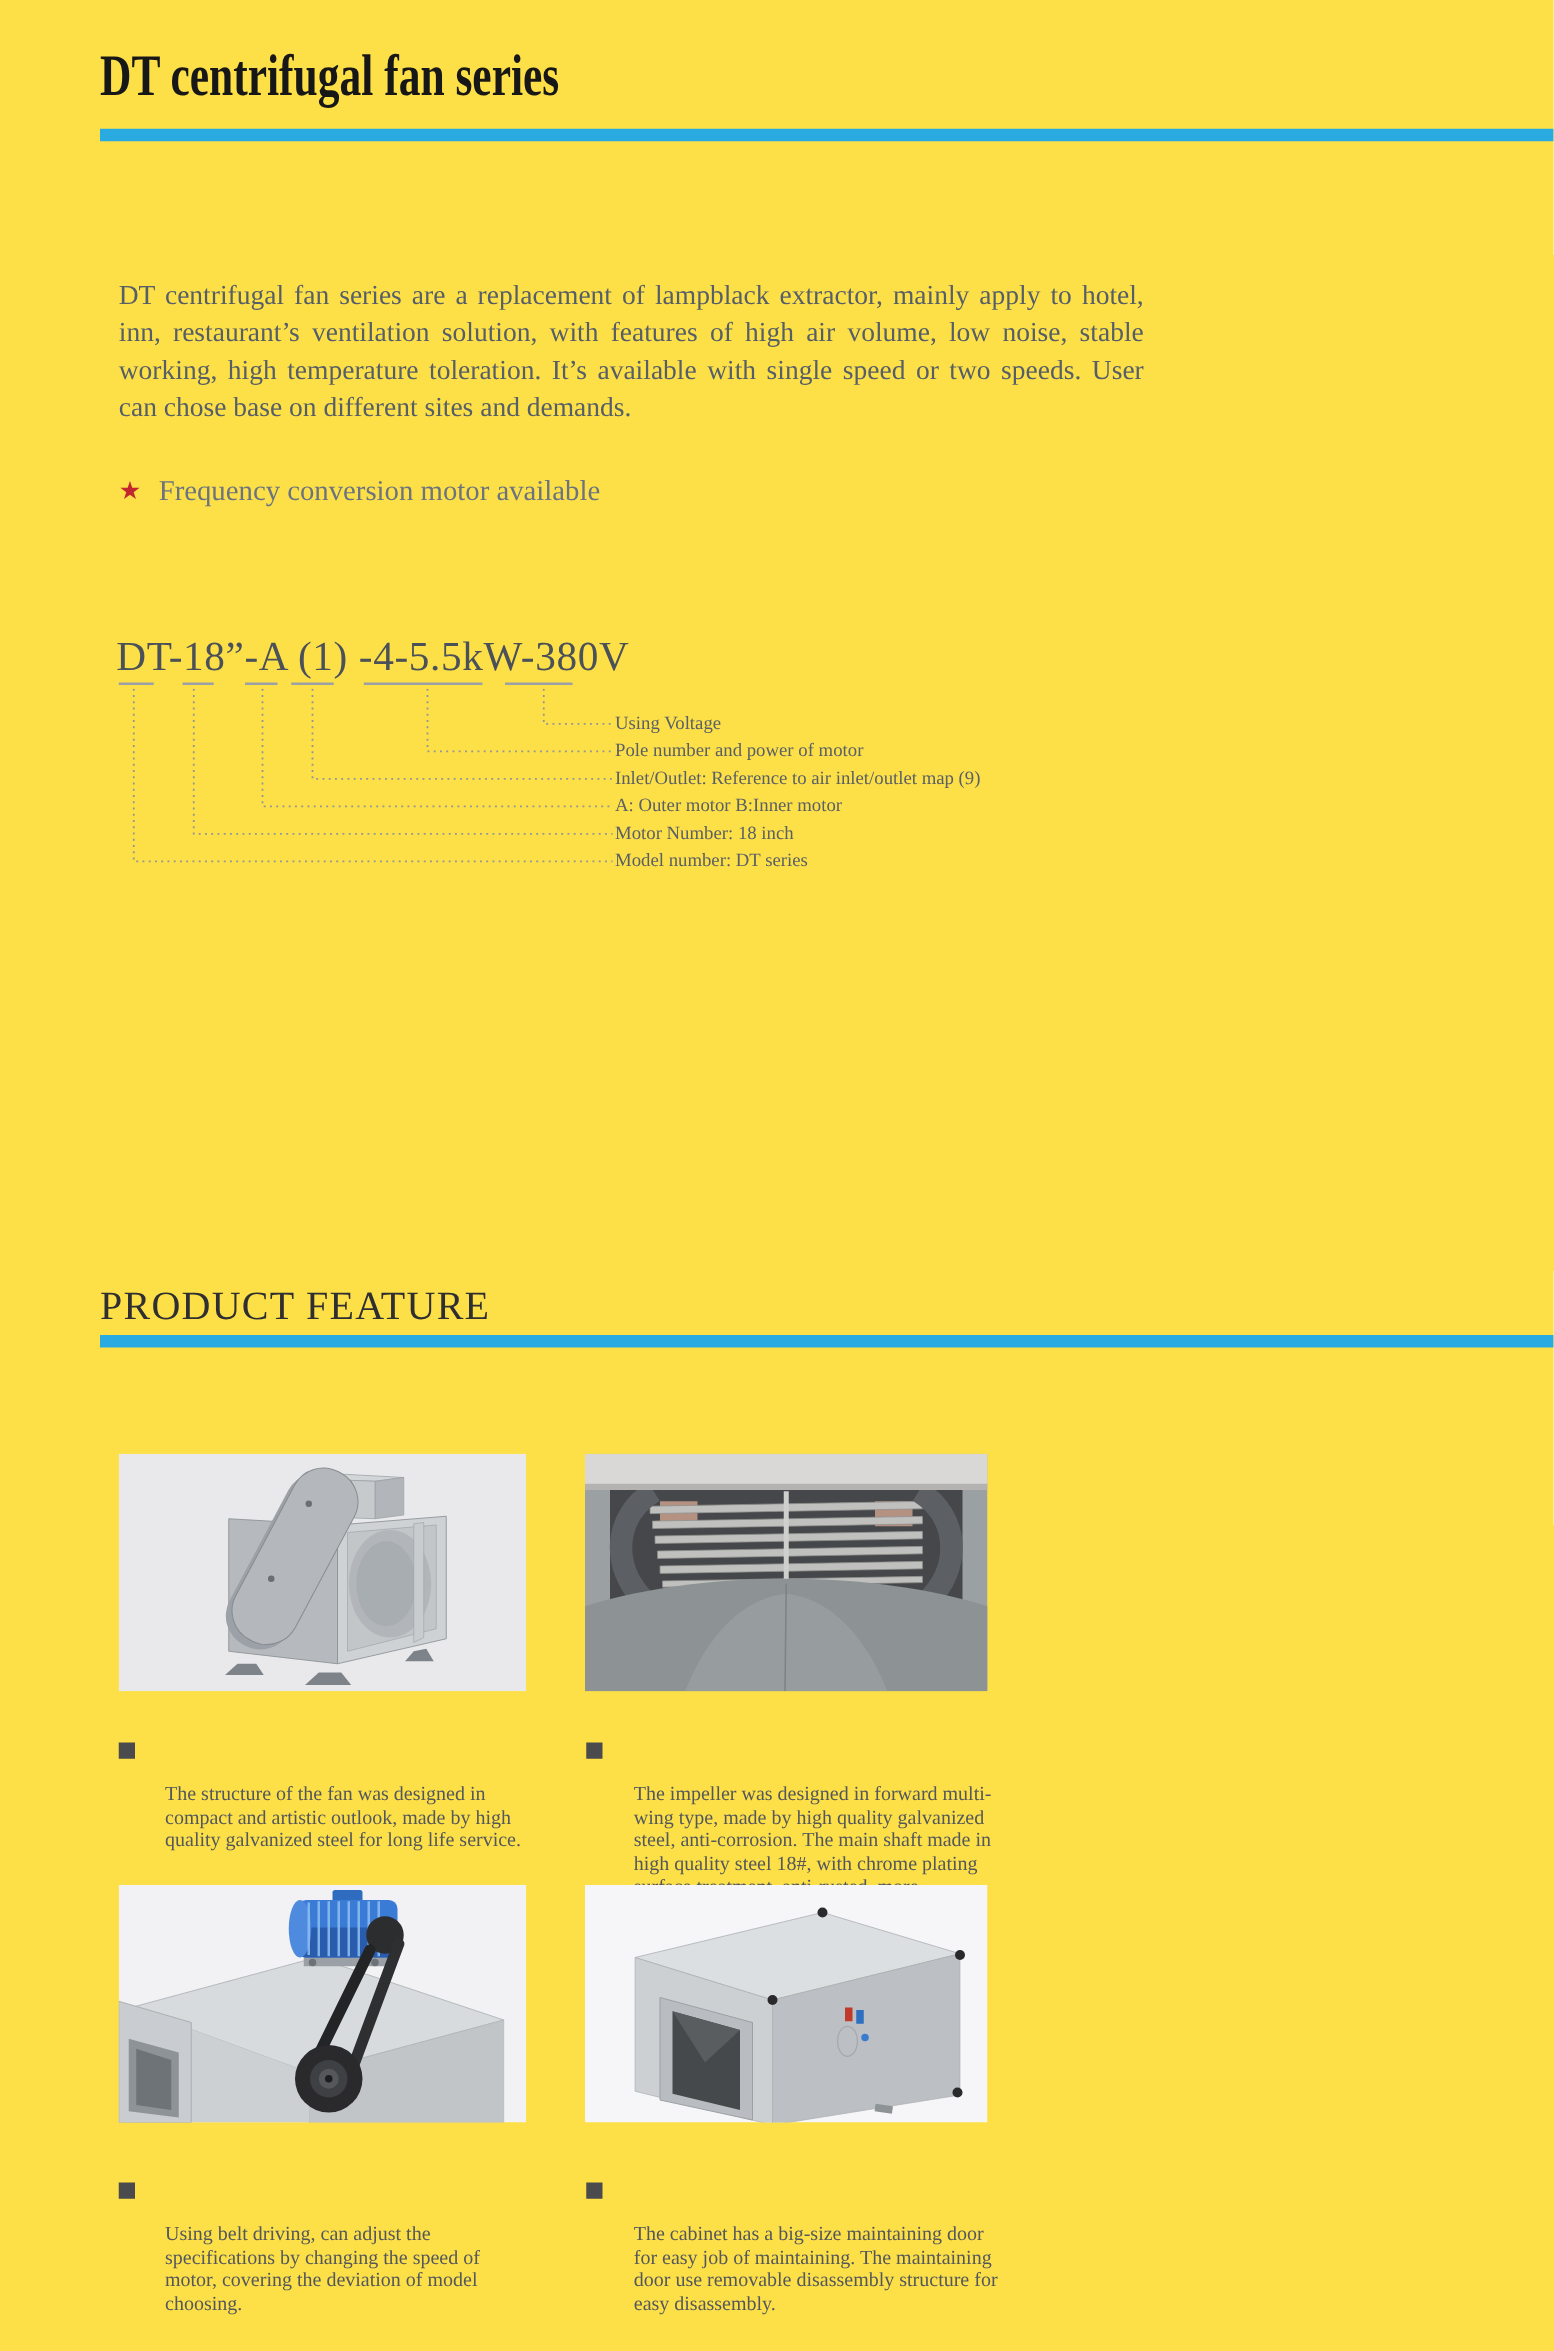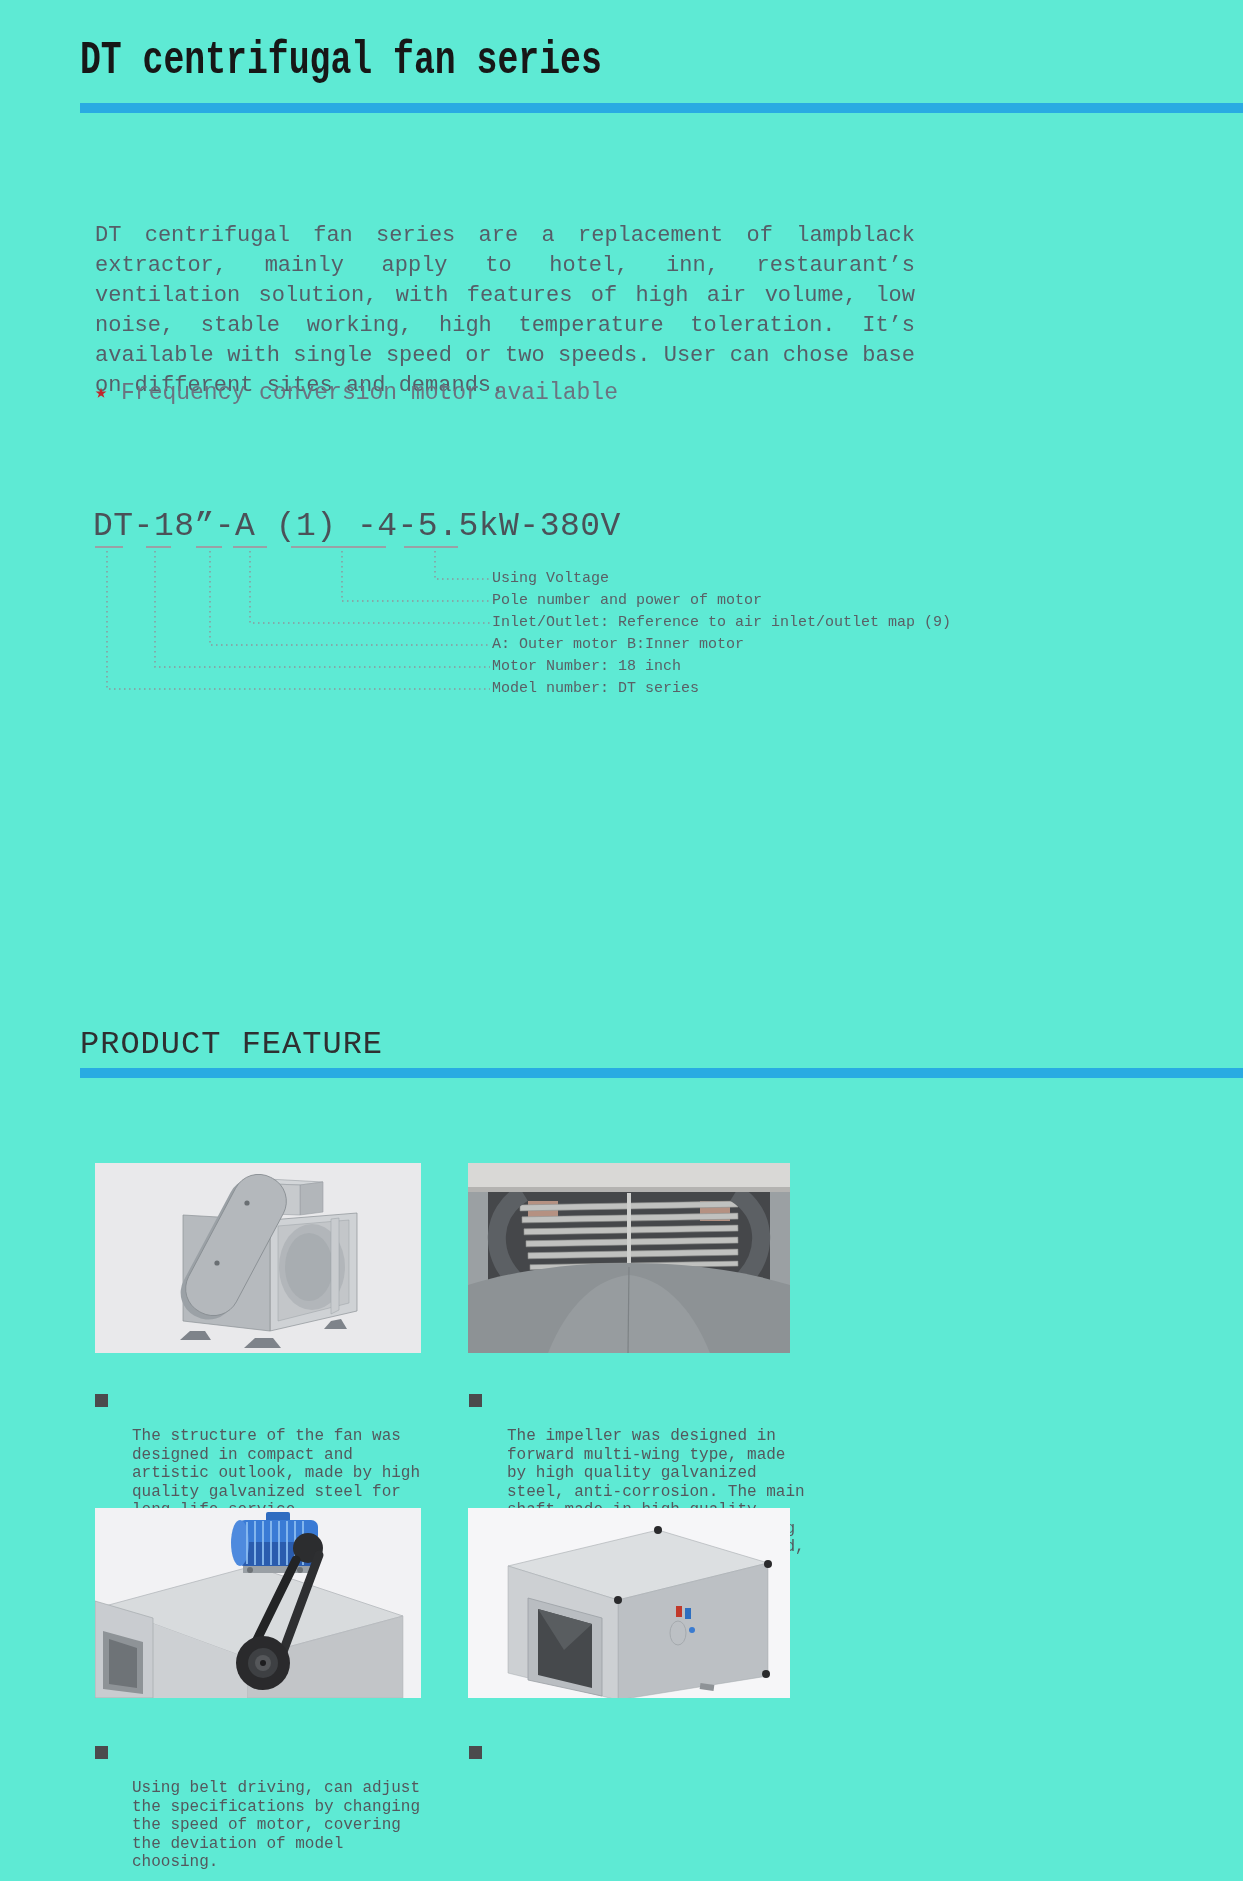--- a/index.html
+++ b/index.html
@@ -1,18 +1,18 @@
 <!DOCTYPE html>
 <html><head>
 <meta charset="utf-8">
 <style>
   html,body{margin:0;padding:0;background:#ffffff;}
   .page{
-    position:relative;width:1243px;height:1881px;background:#5eead4;
-    font-family:Liberation Mono, monospace;overflow:hidden;
+    position:relative;width:1243px;height:1881px;background:#fde047;
+    font-family:Liberation Serif, serif;overflow:hidden;
   }
   .abs{position:absolute;}
   .page-title{
     left:80px;top:34px;font-size:47px;font-weight:800;color:#171717;
     transform:scaleX(0.74);transform-origin:left top;white-space:nowrap;
     letter-spacing:0px;
   }
   .blue-bar{left:80px;width:1163px;height:10px;background:#29abe2;}
   .bar-top{top:103px;}
   .bar-mid{top:1068px;}
@@ -201,14 +201,15 @@
     <rect x="208" y="98" width="6" height="11" fill="#c1392b"></rect>
     <rect x="217" y="100" width="6" height="11" fill="#2e6fc0"></rect>
     <circle cx="224" cy="122" r="3" fill="#3a7bd0"></circle>
     <ellipse cx="210" cy="125" rx="8" ry="12" fill="none" stroke="#a5aaae" stroke-width="1"></ellipse>
     <rect x="232" y="176" width="14" height="6" fill="#8e9397" transform="rotate(8 239 179)"></rect>
   </svg>
 
   <div class="abs bullet b3"></div>
   <div class="abs feature-text f3">Using belt driving, can adjust the specifications by changing the speed of motor, covering the deviation of model choosing.</div>
   <div class="abs bullet b4"></div>
+  <div class="abs feature-text f4">The cabinet has a big-size maintaining door for easy job of maintaining. The maintaining door use removable disassembly structure for easy disassembly.</div>
 
 </div>
 
 </body></html>

